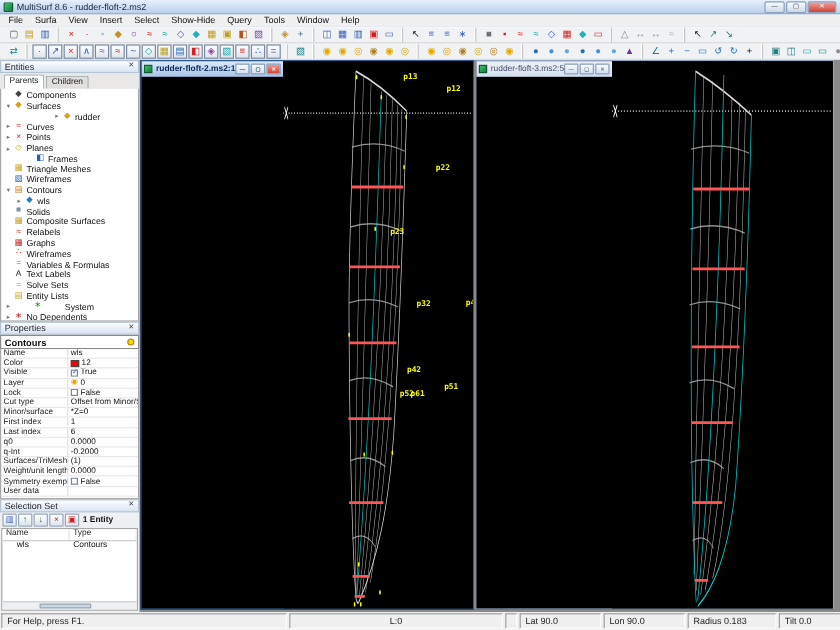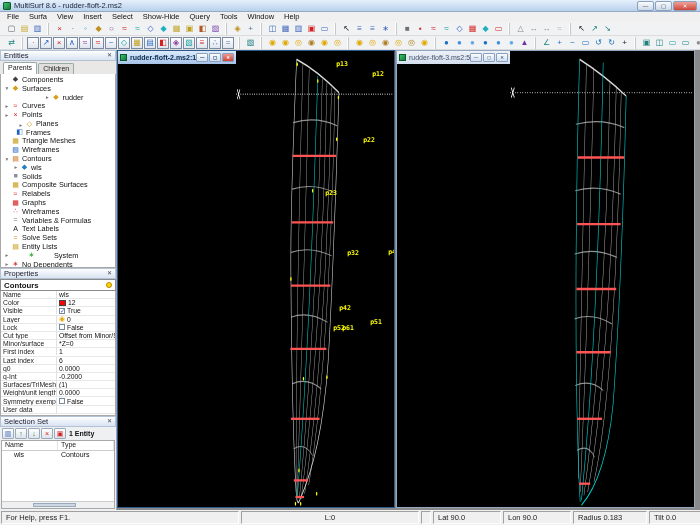--- a/index.html
+++ b/index.html
@@ -295,26 +295,26 @@
             <div class="tree-row" style="padding-left: 2px;">
               <span class="tree-exp">▸</span>
               <span class="tree-ico" style="color: rgb(212, 32, 32);">≈</span>
               <span class="tree-label">Curves</span>
             </div>
             <div class="tree-row" style="padding-left: 2px;">
               <span class="tree-exp">▸</span>
               <span class="tree-ico" style="color: rgb(212, 32, 32);">×</span>
               <span class="tree-label">Points</span>
             </div>
-            <div class="tree-row" style="padding-left: 16px; align-items: flex-end;">
+            <div class="tree-row" style="padding-left: 2px; align-items: flex-end;">
               <span class="tree-exp">▸</span>
               <span class="tree-ico" style="color: rgb(200, 160, 32);">◇</span>
               <span class="tree-label">Planes</span>
             </div>
-            <div class="tree-row" style="padding-left: 6px;">
+            <div class="tree-row" style="padding-left: 20px;">
               <span class="tree-exp"></span>
               <span class="tree-ico" style="color: rgb(32, 96, 192);">◧</span>
               <span class="tree-label">Frames</span>
             </div>
             <div class="tree-row" style="padding-left: 2px;">
               <span class="tree-exp"></span>
               <span class="tree-ico" style="color: rgb(200, 160, 32);">▦</span>
               <span class="tree-label">Triangle Meshes</span>
             </div>
             <div class="tree-row" style="padding-left: 2px;">

